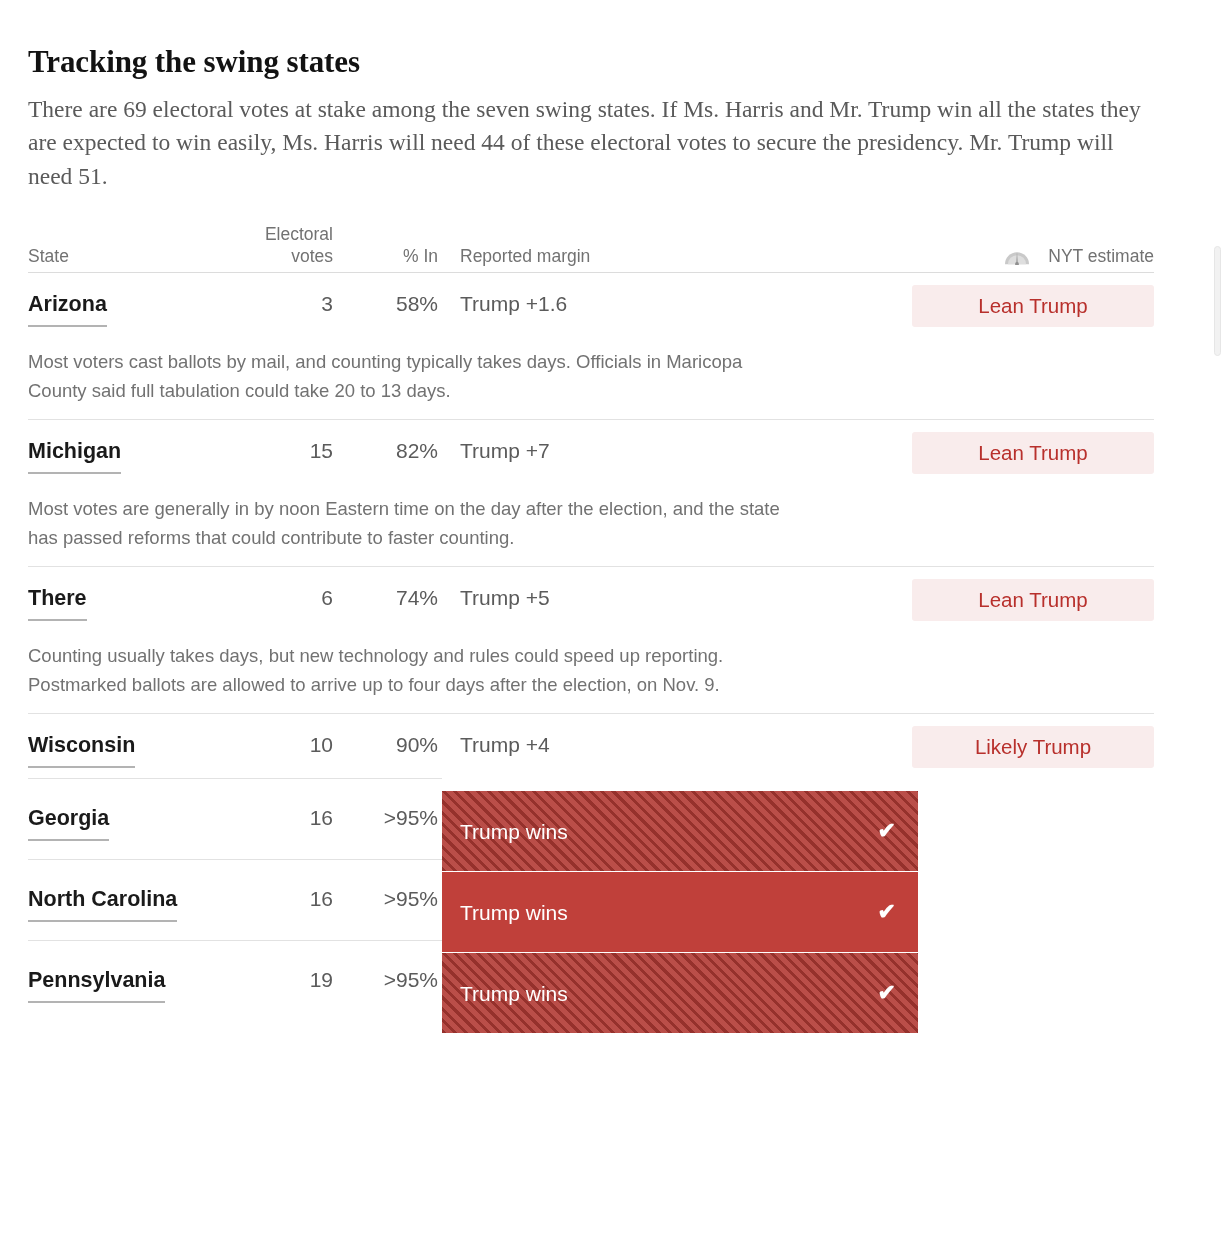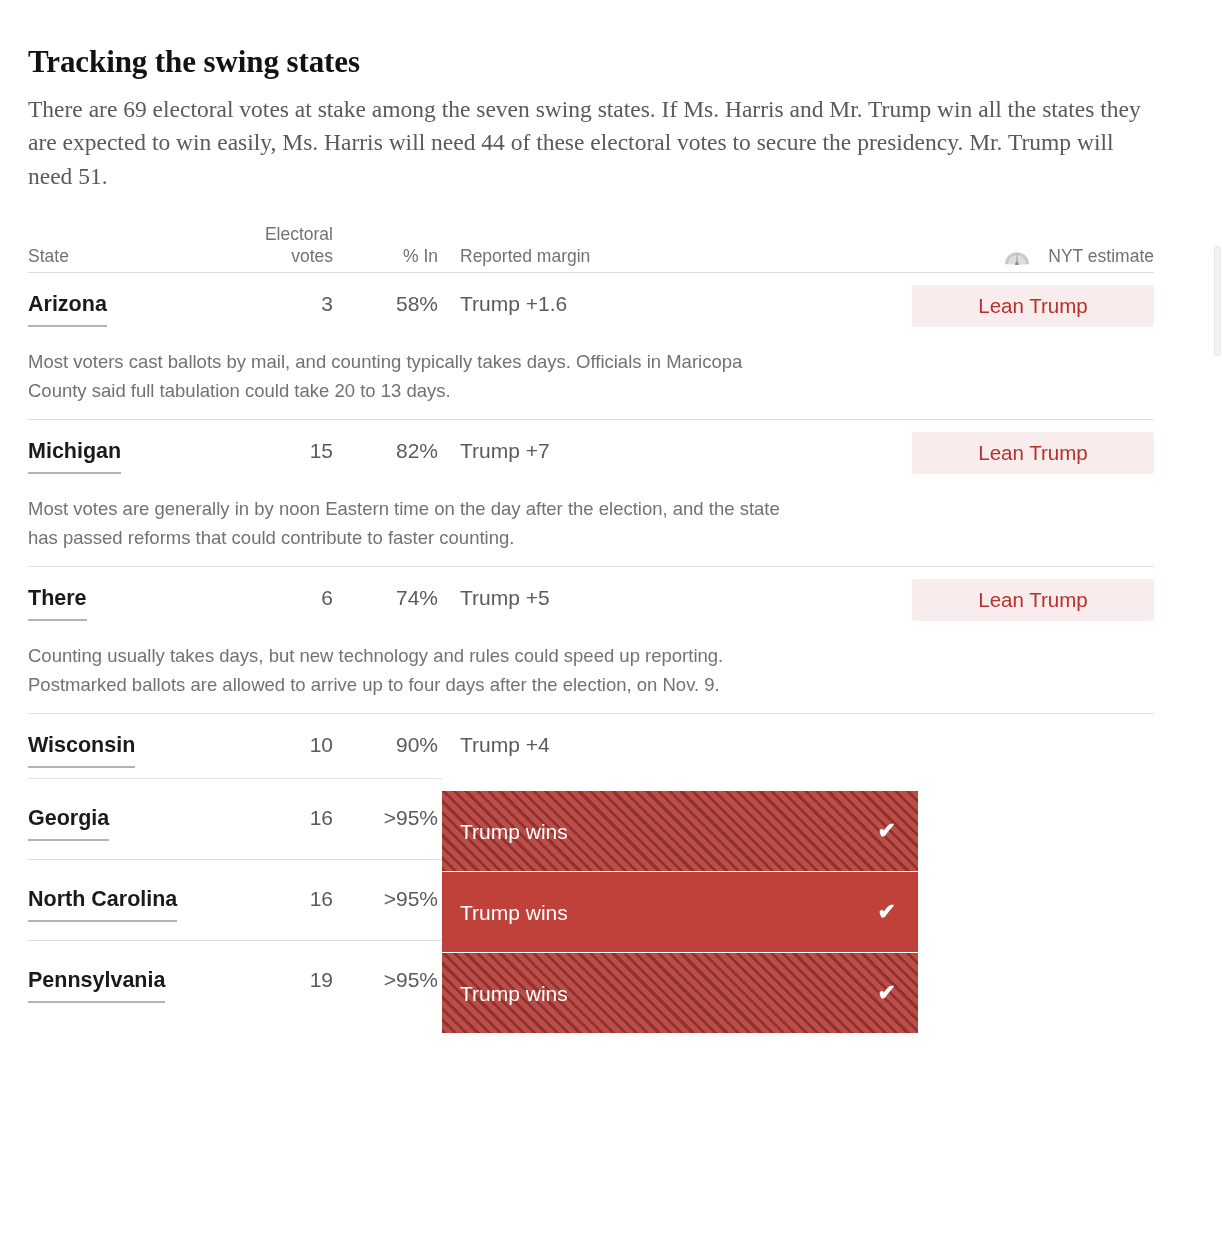--- a/index.html
+++ b/index.html
@@ -312,20 +312,21 @@
       <div class="rule" style="position:relative;width:1126px;"></div>
 
       <div class="row staterow">
         <div class="cells">
           <div class="c-state">
             <span class="state-name">Wisconsin</span>
           </div>
           <div class="c-votes num">10</div>
           <div class="c-pct num">90%</div>
           <div class="c-margin margin-txt">Trump +4</div>
+          <div class="badge">Likely Trump</div>
         </div>
       </div>
       <div class="rule rule-short" style="position:relative;width:414px;"></div>
 
       <div class="row winrow">
         <div class="cells">
           <div class="c-state">
             <span class="state-name">Georgia</span>
           </div>
           <div class="c-votes num">16</div>

